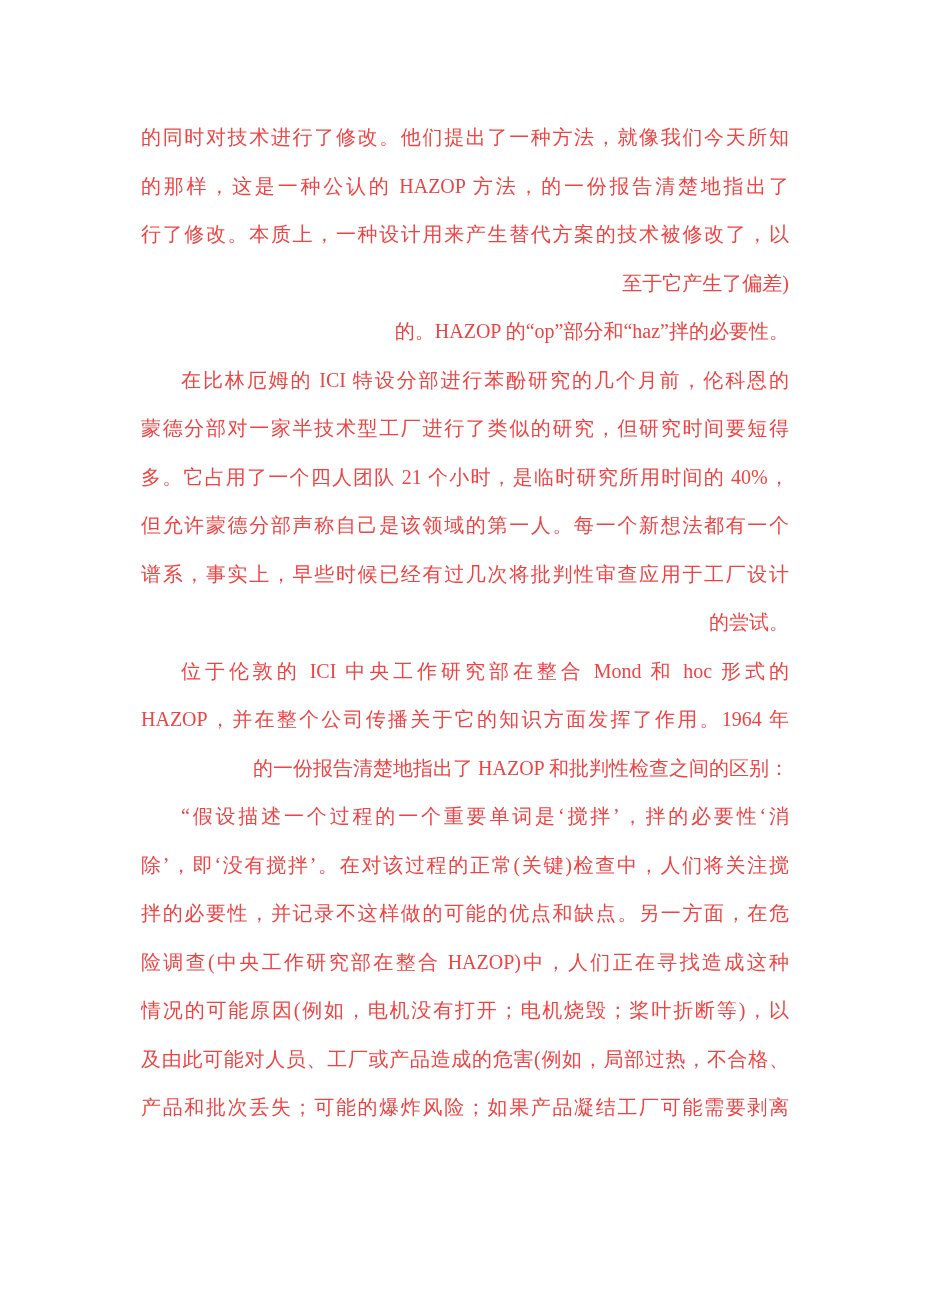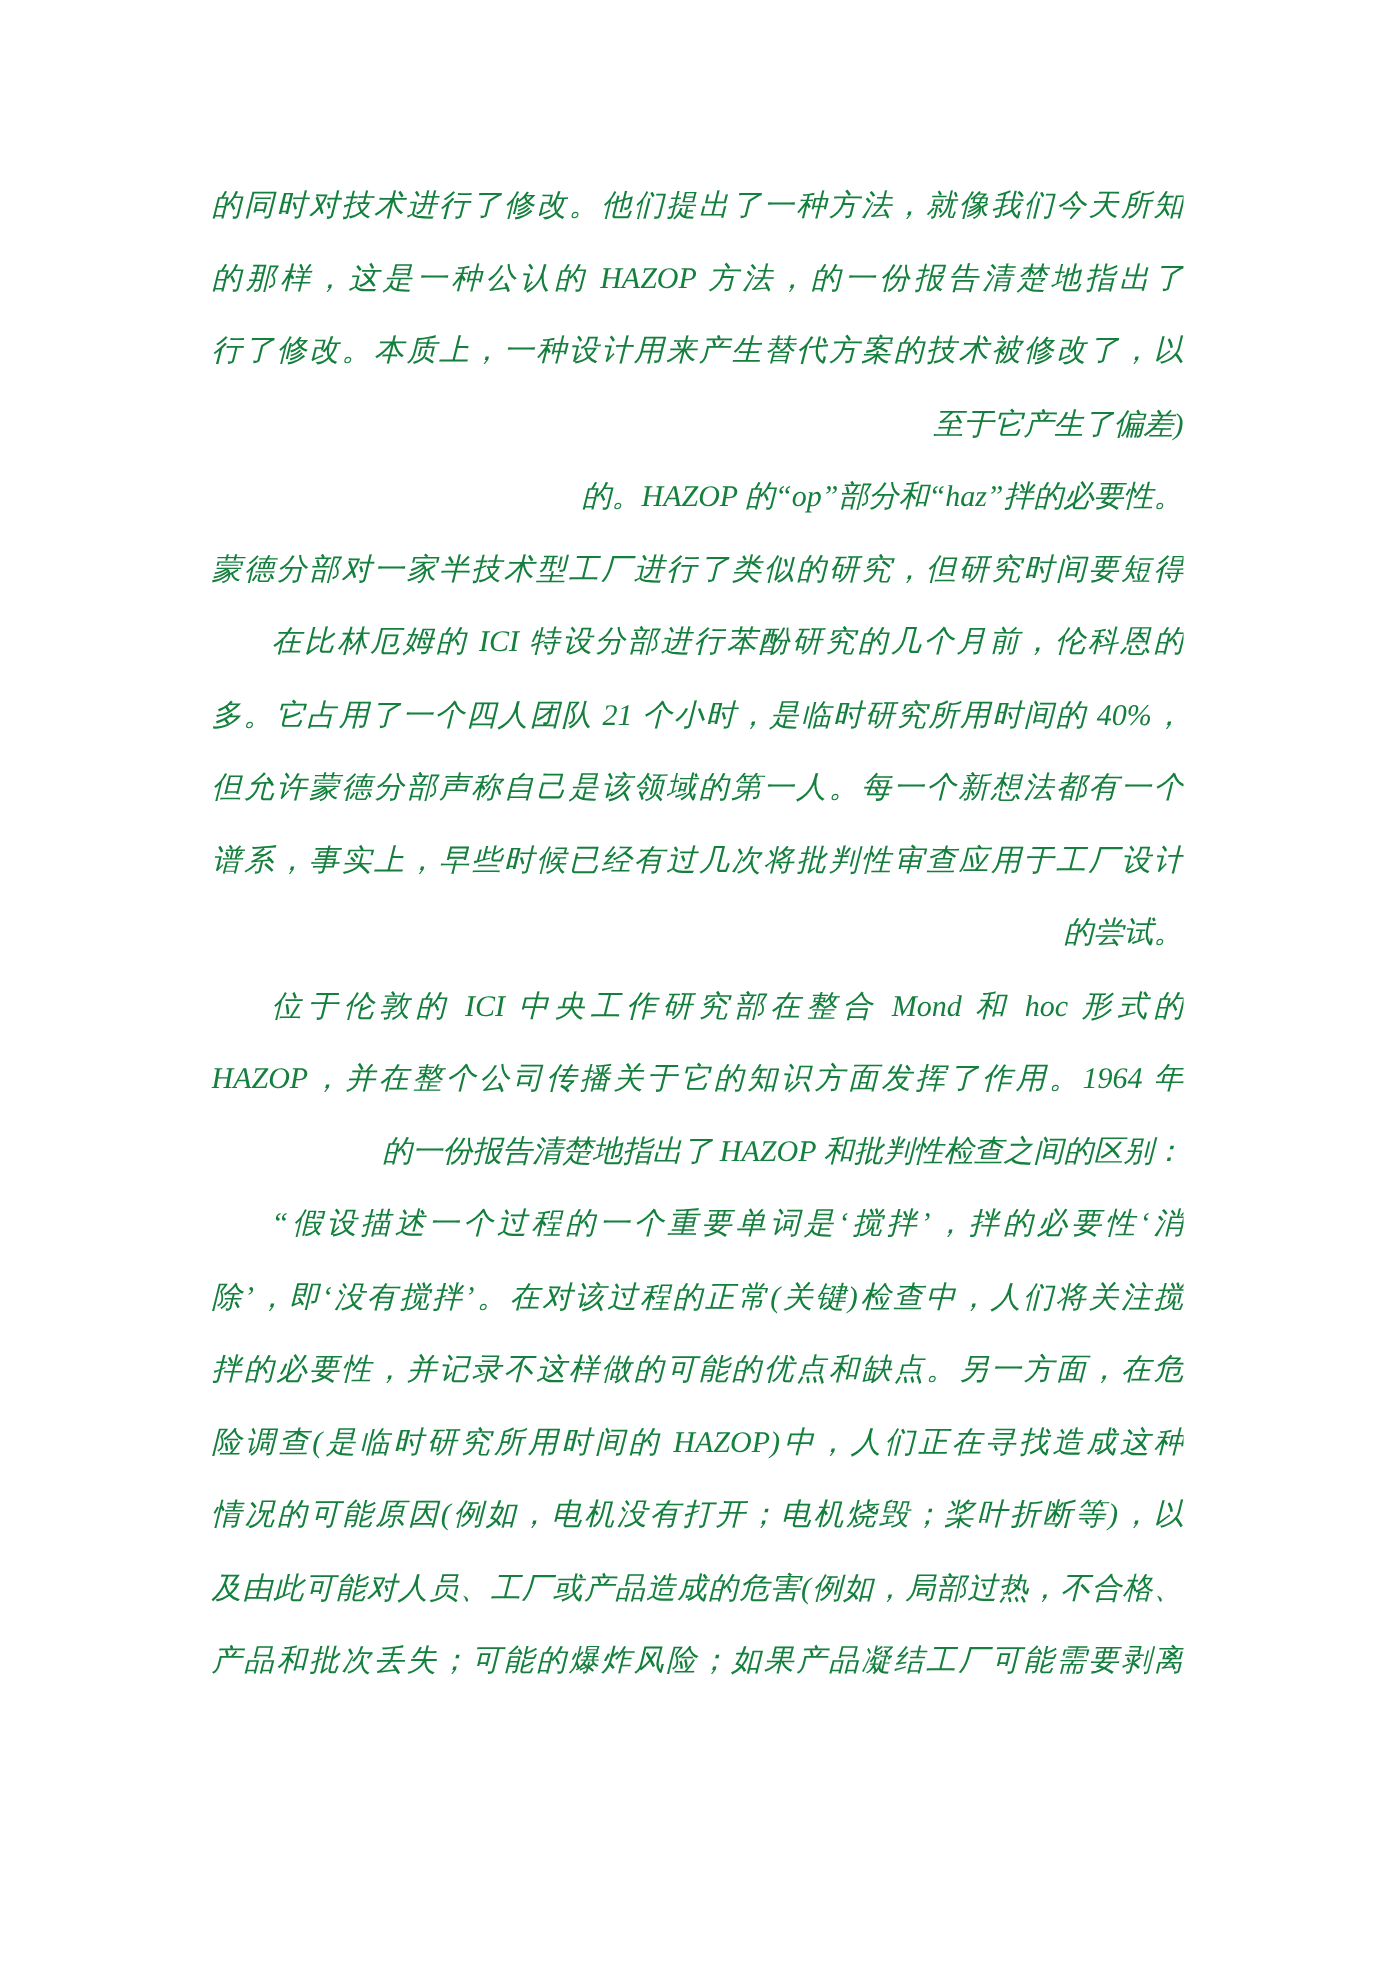--- a/index.html
+++ b/index.html
@@ -40,46 +40,46 @@
     text-justify: inter-character;
   }
   .line.ind {
     padding-left: 40px;
   }
 </style>
 </head>
 <body>
 
 <div class="page">
-  <div class="text-block" id="text-block" style="color: #15803d; font-style: italic;">
+  <div class="text-block" id="text-block" style="color: #ef4444;">
       <div class="paragraph">
         <div class="line jl">的同时对技术进行了修改。他们提出了一种方法，就像我们今天所知</div>
         <div class="line jl">的那样，这是一种公认的 HAZOP 方法，的一份报告清楚地指出了</div>
         <div class="line jl">行了修改。本质上，一种设计用来产生替代方案的技术被修改了，以</div>
         <div class="line">至于它产生了偏差)</div>
       </div>
       <div class="paragraph">
         <div class="line">的。HAZOP 的“op”部分和“haz”拌的必要性。</div>
       </div>
       <div class="paragraph">
+        <div class="line jl ind">在比林厄姆的 ICI 特设分部进行苯酚研究的几个月前，伦科恩的</div>
         <div class="line jl">蒙德分部对一家半技术型工厂进行了类似的研究，但研究时间要短得</div>
-        <div class="line jl ind">在比林厄姆的 ICI 特设分部进行苯酚研究的几个月前，伦科恩的</div>
         <div class="line jl">多。它占用了一个四人团队 21 个小时，是临时研究所用时间的 40%，</div>
         <div class="line jl">但允许蒙德分部声称自己是该领域的第一人。每一个新想法都有一个</div>
         <div class="line jl">谱系，事实上，早些时候已经有过几次将批判性审查应用于工厂设计</div>
         <div class="line">的尝试。</div>
       </div>
       <div class="paragraph">
         <div class="line jl ind">位于伦敦的 ICI 中央工作研究部在整合 Mond 和 hoc 形式的</div>
         <div class="line jl">HAZOP，并在整个公司传播关于它的知识方面发挥了作用。1964 年</div>
         <div class="line">的一份报告清楚地指出了 HAZOP 和批判性检查之间的区别：</div>
       </div>
       <div class="paragraph">
         <div class="line jl ind">“假设描述一个过程的一个重要单词是‘搅拌’，拌的必要性‘消</div>
         <div class="line jl">除’，即‘没有搅拌’。在对该过程的正常(关键)检查中，人们将关注搅</div>
         <div class="line jl">拌的必要性，并记录不这样做的可能的优点和缺点。另一方面，在危</div>
-        <div class="line jl">险调查(是临时研究所用时间的 HAZOP)中，人们正在寻找造成这种</div>
+        <div class="line jl">险调查(中央工作研究部在整合 HAZOP)中，人们正在寻找造成这种</div>
         <div class="line jl">情况的可能原因(例如，电机没有打开；电机烧毁；桨叶折断等)，以</div>
         <div class="line jl">及由此可能对人员、工厂或产品造成的危害(例如，局部过热，不合格、</div>
         <div class="line jl">产品和批次丢失；可能的爆炸风险；如果产品凝结工厂可能需要剥离</div>
       </div>
     </div>
 </div>
 
 </body></html>

